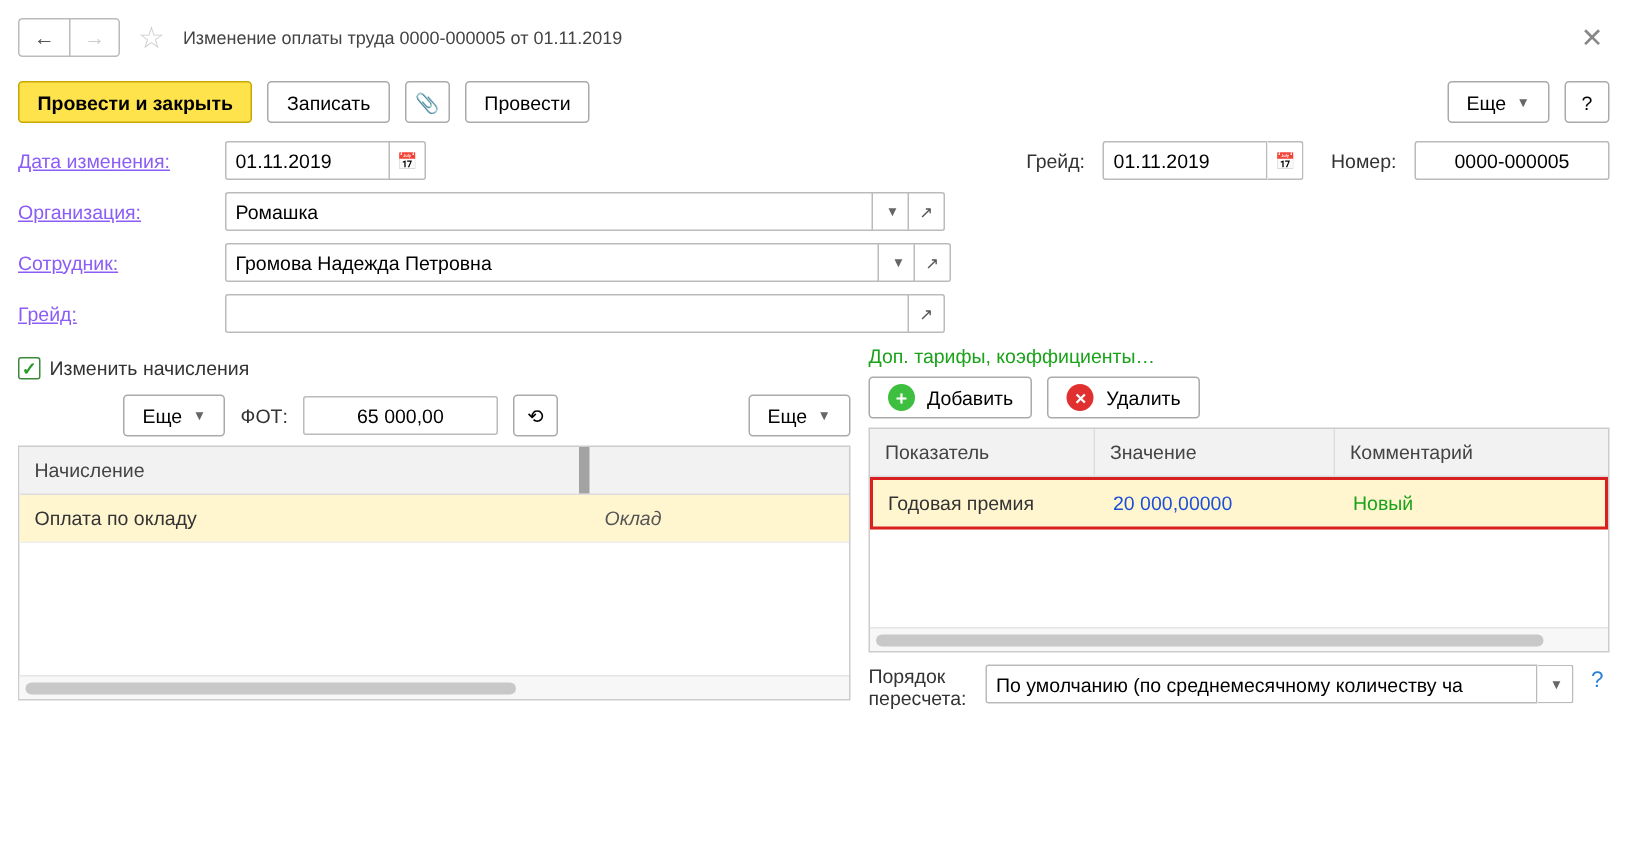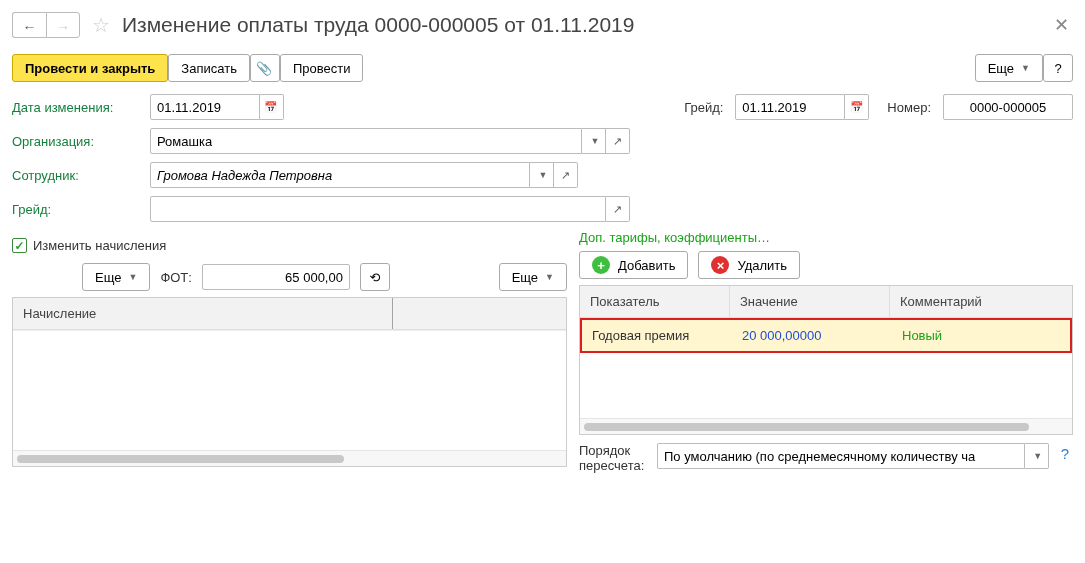--- a/index.html
+++ b/index.html
@@ -26,28 +26,29 @@
     display: inline-flex;
     align-items: center;
     justify-content: center;
     cursor: pointer;
   }
   .nav-group { display:flex; }
   .nav-group .nav-btn:first-child { border-radius: 3px 0 0 3px; border-right: none; }
   .nav-group .nav-btn:last-child { border-radius: 0 3px 3px 0; }
   .star-icon { color: #ccc; font-size: 20px; margin: 0 4px; }
   .title {
-    font-size: 21px;
+    font-size: 12px;
     color: #444;
     flex: 1;
   }
   .close-x { font-size: 18px; color: #888; cursor: pointer; padding: 4px; }
   .toolbar {
     display: flex;
     align-items: center;
+    gap: 10px;
     margin-bottom: 12px;
   }
   .btn {
     height: 28px;
     padding: 0 12px;
     border: 1px solid #aaa;
     border-radius: 3px;
     background: #fff;
     font-size: 13px;
     display: inline-flex;
@@ -65,21 +66,21 @@
     padding: 0;
     justify-content: center;
   }
   .toolbar-spacer { flex: 1; }
   .form-row {
     display: flex;
     align-items: center;
     gap: 8px;
     margin-bottom: 8px;
   }
-  .label { min-width: 130px; color: #15803d; }
+  .label { min-width: 130px; color: #8b5cf6; text-decoration: underline; }
   .label-sm { min-width: auto; margin-right:4px; }
   .input {
     height: 26px;
     border: 1px solid #bbb;
     border-radius: 2px;
     padding: 0 6px;
     background: #fff;
     font-size: 13px;
   }
   .input-group {
@@ -172,21 +173,21 @@
   .right-table .th1 { width: 150px; border-right: 1px solid #ddd; }
   .right-table .th2 { width: 160px; border-right: 1px solid #ddd; text-align:left; }
   .right-table .th3 { flex: 1; }
   .right-table .td1 { width: 150px; }
   .right-table .td2 { width: 160px; text-align: left; color: #1d4ed8; }
   .right-table .td3 { flex: 1; color: #1aa31a; }
   .highlight-row {
     border: 2px solid #d92020 !important;
     background: #fff6d0;
   }
-  .left-table .th1 { width: 380px; border-right: 1px solid #a3a3a3; }
+  .left-table .th1 { width: 380px; border-right: 7px solid #a3a3a3; }
   .left-table .th2 { flex:1; }
   .left-table .td1 { width: 380px; }
   .left-table .td2 { flex:1; }
   .circle-btn {
     width: 18px; height: 18px; border-radius: 50%;
     display: inline-flex; align-items: center; justify-content: center;
     color: #fff; font-weight: bold; font-size: 13px;
     margin-right: 4px;
   }
   .circle-green { background: #3fbf3f; }
@@ -268,21 +269,21 @@
       </div>
     <div class="ig-btn">
         <span>↗</span>
       </div>
   </div>
 </div>
 
 <div class="form-row">
   <span class="label">Сотрудник:</span>
   <div class="input-group" style="flex:0 0 480px">
-    <input class="input" style="width: 380px; font-style: italic;" value="Громова Надежда Петровна">
+    <input class="input" style="width: 436px;" value="Громова Надежда Петровна">
     <div class="ig-btn">
         <span class="caret">▼</span>
       </div>
     <div class="ig-btn">
         <span>↗</span>
       </div>
   </div>
 </div>
 
 <div class="form-row">
@@ -301,36 +302,38 @@
     <div class="checkbox-row">
       <span class="checkbox">✓</span>
       <span>Изменить начисления</span>
     </div>
     <div class="subtoolbar" style="padding-left:70px">
       <button class="btn">
           <span>Еще</span>
           <span class="caret">▼</span>
         </button>
       <span>ФОТ:</span>
-      <input class="input" style="width: 148px; text-align: right;" value="65 000,00">
+      <input class="input" style="width: 130px; text-align: center;" value="65 000,00">
       <button class="btn btn-icon">
           <span>⟲</span>
         </button>
       <div style="flex:1"></div>
       <button class="btn">
           <span>Еще</span>
           <span class="caret">▼</span>
         </button>
     </div>
     <div class="table-box left-table">
       <div class="thead">
         <div class="th th1">Начисление</div>
       </div>
       <div class="tbody-area">
         <div class="trow row-sel">
+          <div class="td td1">Оплата по окладу</div>
+          <div class="td td2 italic">Оклад</div>
         </div>
       </div>
       <div class="scroll-h">
         <div class="scroll-thumb" style="width:60%"></div>
       </div>
     </div>
   </div>
 
   <div class="col-right">
     <a class="link-green">Доп. тарифы, коэффициенты…</a>

